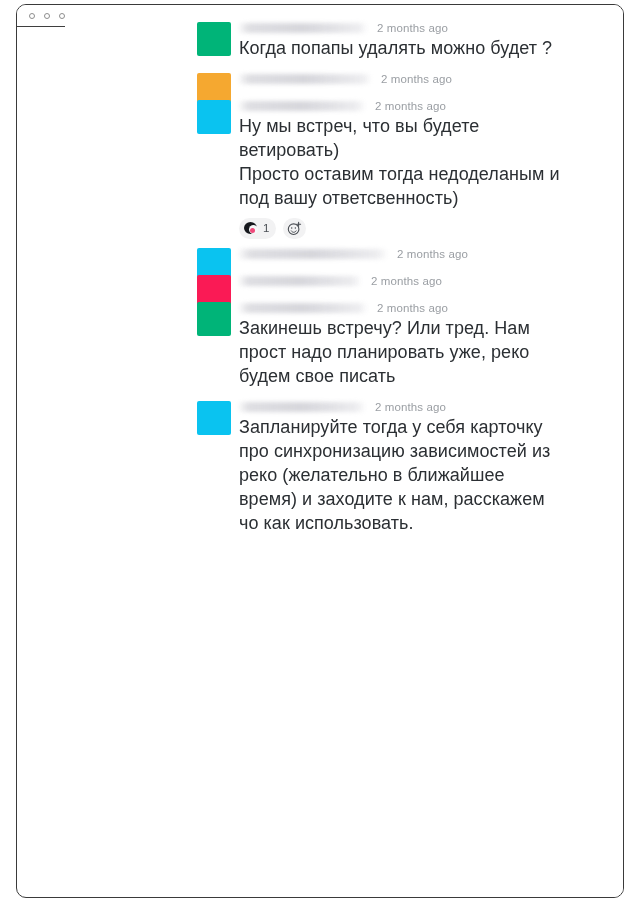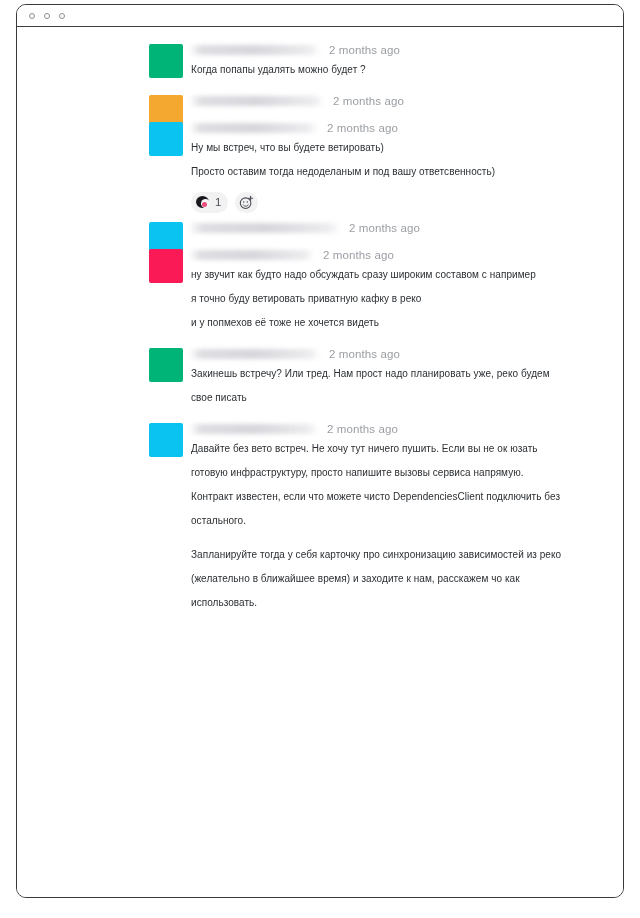--- a/index.html
+++ b/index.html
@@ -25,21 +25,21 @@
     position: absolute;
     left: 16px;
     top: 4px;
     width: 608px;
     height: 894px;
     background: #ffffff;
     border: 1px solid #3a3a3a;
     border-radius: 10px;
     overflow: hidden;
     display: flex;
-    flex-direction: column;
+    flex-direction: row;
   }
   .titlebar {
     height: 22px;
     flex: 0 0 22px;
     border-bottom: 1px solid #3f3f3f;
     display: flex;
     align-items: center;
     padding-left: 12px;
     background: #ffffff;
   }
@@ -98,21 +98,21 @@
   }
   .time {
     margin-left: 10px;
     font-size: 11.5px;
     color: #9a9ea3;
     white-space: nowrap;
     letter-spacing: .1px;
   }
 
   .text {
-    font-size: 10px;
+    font-size: 18px;
     line-height: 24px;
     color: #2b2f33;
     letter-spacing: .05px;
     white-space: pre-wrap;
     word-wrap: break-word;
   }
   .text + .text { margin-top: 10px; }
 
   .mention-blur {
     display: inline-block;
@@ -248,42 +248,38 @@
             </div>
           </div>
         </div>
         <div class="msg">
           <div class="avatar" style="background: rgb(250, 26, 85);"></div>
           <div class="body">
             <div class="msghead">
               <span class="uname" style="width: 122px;"></span>
               <span class="time">2 months ago</span>
             </div>
-            <div class="text">ну звучит как будто надо обсуждать сразу широким составом с например
-я точно буду ветировать приватную кафку в реко
-и у попмехов её тоже не хочется видеть</div>
           </div>
         </div>
         <div class="msg">
           <div class="avatar" style="background: rgb(0, 180, 120);"></div>
           <div class="body">
             <div class="msghead">
               <span class="uname" style="width: 128px;"></span>
               <span class="time">2 months ago</span>
             </div>
             <div class="text">Закинешь встречу? Или тред. Нам прост надо планировать уже, реко будем свое писать</div>
           </div>
         </div>
         <div class="msg">
           <div class="avatar" style="background: rgb(10, 195, 240);"></div>
           <div class="body">
             <div class="msghead">
               <span class="uname" style="width: 126px;"></span>
               <span class="time">2 months ago</span>
             </div>
-            <div class="text">Давайте без вето встреч. Не хочу тут ничего пушить. Если вы не ок юзать готовую инфраструктуру, просто напишите вызовы сервиса напрямую. Контракт известен, если что можете чисто DependenciesClient подключить без остального.</div>
             <div class="text">Запланируйте тогда у себя карточку про синхронизацию зависимостей из реко (желательно в ближайшее время) и заходите к нам, расскажем чо как использовать.</div>
           </div>
         </div>
       </div>
 
   </div>
 </div>
 
 </body></html>

